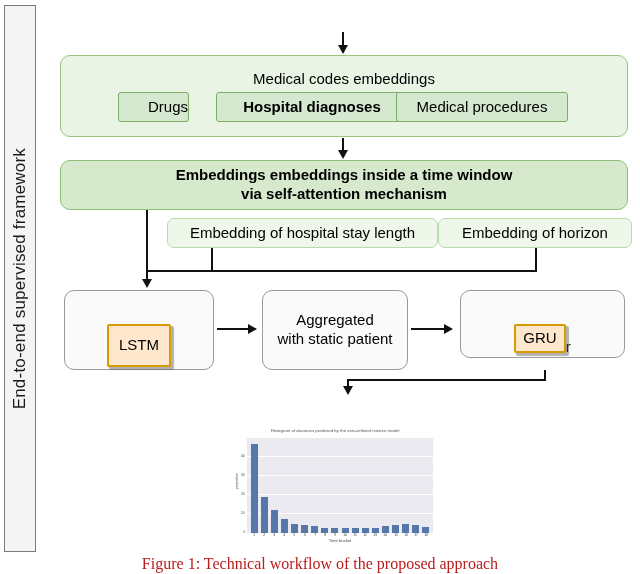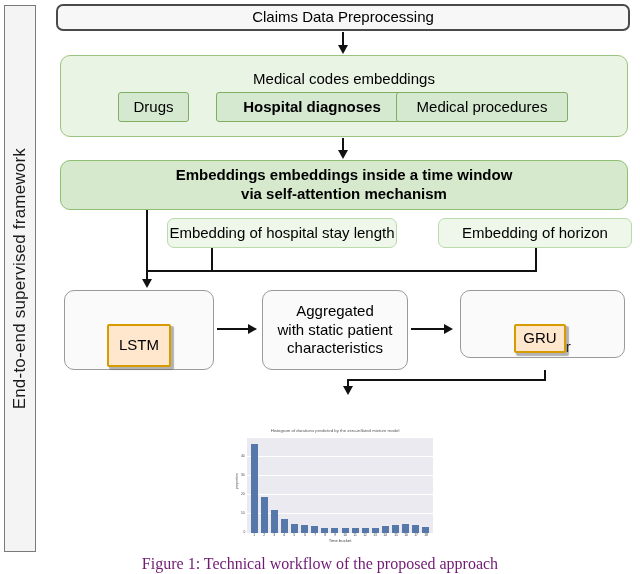--- a/index.html
+++ b/index.html
@@ -23,21 +23,21 @@
   .hl{position:absolute;height:2px;background:#111;}
   .ahd{position:absolute;width:0;height:0;border-left:5px solid transparent;
        border-right:5px solid transparent;border-top:9px solid #111;}
   .ahr{position:absolute;width:0;height:0;border-top:5px solid transparent;
        border-bottom:5px solid transparent;border-left:9px solid #111;}
   #bracket{position:absolute;left:4px;top:5px;width:30px;height:545px;background:#f4f4f4;
     border:1px solid #7a7a7a;display:flex;align-items:center;justify-content:center;}
   #bracket .rot{writing-mode:vertical-rl;transform:rotate(180deg);font-size:17px;
     letter-spacing:0.2px;white-space:nowrap;color:#1a1a1a;}
   #caption{position:absolute;left:0;top:555px;width:640px;text-align:center;
-    font-family:"Liberation Serif","DejaVu Serif",serif;font-size:16px;color:#701a75;}
+    font-family:"Liberation Serif","DejaVu Serif",serif;font-size:16px;color:#b91c1c;}
   
   #chart{position:absolute;left:231px;top:428px;width:208px;height:117px;background:#fff;}
   #chart .ctitle{position:absolute;top:1px;left:0;right:0;display:flex;justify-content:center;
     font-size:6px;transform:scaleX(0.72) scaleY(0.55);transform-origin:center top;
     color:#555;white-space:nowrap;}
   #plot{position:absolute;left:16px;top:10px;width:186px;height:95px;overflow:hidden;}
   #grid .gl{position:absolute;left:0;right:0;height:1px;background:#ffffff;}
   #bars{position:absolute;left:0;right:0;top:0;bottom:0;display:flex;align-items:flex-end;
     justify-content:space-around;padding:0 2px;}
   #bars .bar{width:7px;}
@@ -55,48 +55,45 @@
 </style>
 </head>
 <body>
 
 <div id="canvas">
 
   <div id="bracket">
     <span class="rot">End-to-end supervised framework</span>
   </div>
 
-  <div class="box topNode" style="left:56px;top:4px;width:574px;height:27px;">
-    <span>Claims Data Preprocessing</span>
-  </div>
   <div class="vl" style="left:342px;top:32px;height:14px;"></div>
   <div class="ahd" style="left:338px;top:45px;"></div>
 
   <div class="box greenGroup" style="left:60px;top:55px;width:568px;height:82px;align-items:flex-start;">
     <span style="margin-top:14px;font-size:15px;">Medical codes embeddings</span>
   </div>
-  <div class="box greenInner" style="left:118px;top:92px;width:71px;height:30px;">
+  <div class="box greenInner" style="left:118px;top:92px;width:71px;height:30px;justify-content:flex-end;">
     <span>Drugs</span>
   </div>
   <div class="box greenInner" style="left:216px;top:92px;width:192px;height:30px;font-weight:bold;">
     <span>Hospital diagnoses</span>
   </div>
   <div class="box greenInner" style="left:396px;top:92px;width:172px;height:30px;">
     <span>Medical procedures</span>
   </div>
 
   <div class="vl" style="left:342px;top:138px;height:13px;"></div>
   <div class="ahd" style="left:338px;top:150px;"></div>
 
   <div class="box greenMid" style="left:60px;top:160px;width:568px;height:50px;flex-direction:column;">
     <span>Embeddings embeddings inside a time window</span>
     <span>via self-attention mechanism</span>
   </div>
 
-  <div class="box greenLight" style="left:167px;top:218px;width:230px;height:30px;">
+  <div class="box greenLight" style="left:167px;top:218px;width:271px;height:30px;">
     <span>Embedding of hospital stay length</span>
   </div>
   <div class="box greenLight" style="left:438px;top:218px;width:194px;height:30px;">
     <span>Embedding of horizon</span>
   </div>
 
   <div class="vl" style="left:146px;top:210px;height:70px;"></div>
   <div class="hl" style="left:146px;top:270px;width:391px;"></div>
   <div class="vl" style="left:211px;top:248px;height:23px;"></div>
   <div class="vl" style="left:535px;top:248px;height:23px;"></div>
@@ -108,21 +105,20 @@
   <div class="box unitChip" style="left:107px;top:324px;width:64px;height:43px;">
     <span>LSTM</span>
   </div>
 
   <div class="hl" style="left:217px;top:328px;width:32px;"></div>
   <div class="ahr" style="left:248px;top:324px;"></div>
 
   <div class="box grayNode" style="left:262px;top:290px;width:146px;height:80px;flex-direction:column;font-size:15px;">
     <span>Aggregated</span>
     <span>with static patient</span>
-    <span>characteristics</span>
   </div>
 
   <div class="hl" style="left:411px;top:328px;width:34px;"></div>
   <div class="ahr" style="left:444px;top:324px;"></div>
 
   <div class="box grayNode colNode" style="left:460px;top:290px;width:165px;height:68px;">
     <span>Decoder</span>
   </div>
   <div class="box unitChip" style="left:514px;top:324px;width:52px;height:29px;">
     <span>GRU</span>

